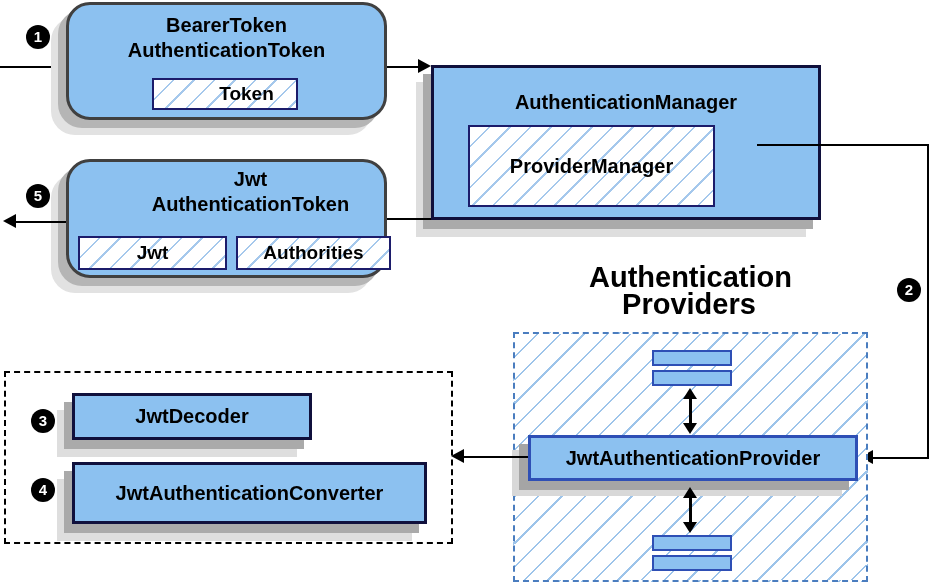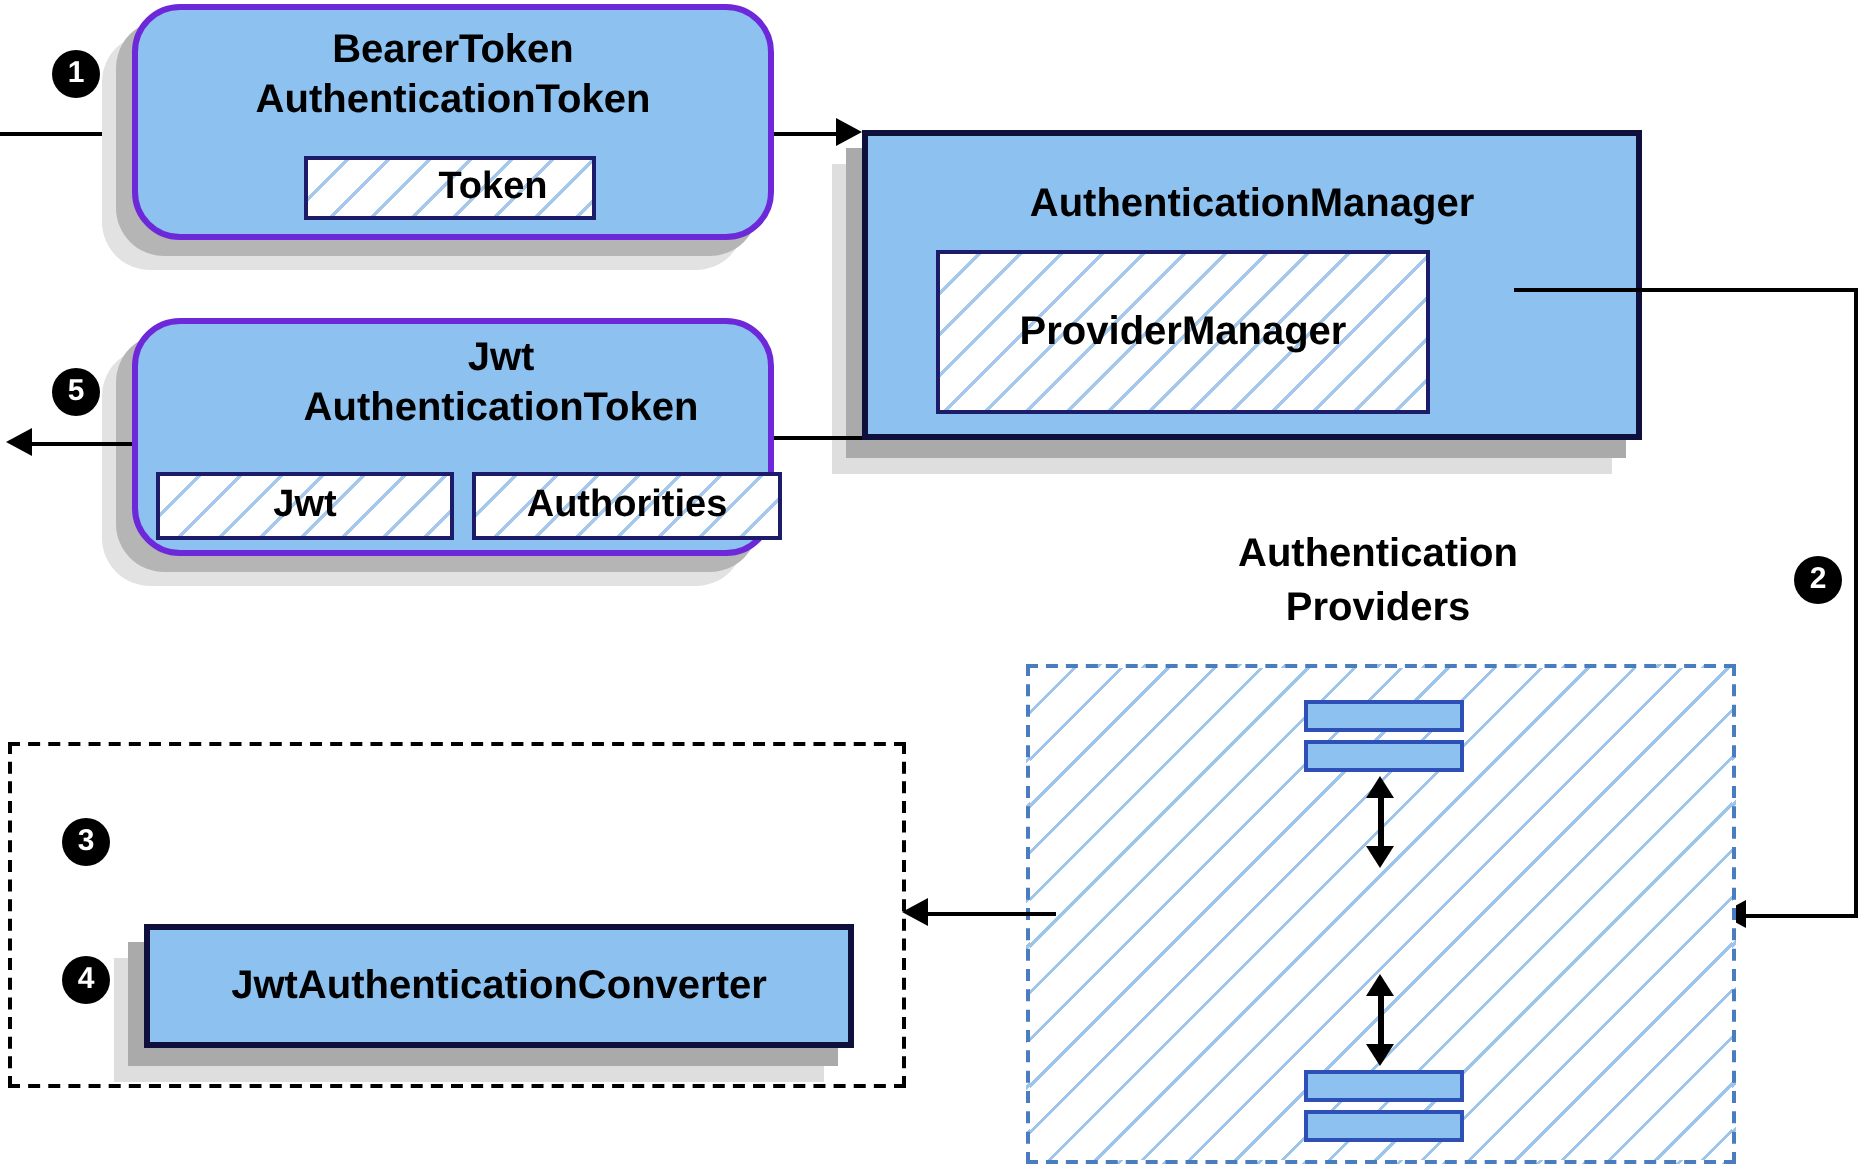--- a/index.html
+++ b/index.html
@@ -10,21 +10,21 @@
     background: #ffffff;
     overflow: hidden;
     font-family: "Liberation Sans", sans-serif;
     color: #000;
   }
   .abs { position: absolute; box-sizing: border-box; }
 
   
   .blue-fill { background: #8cc1f0; }
   .rounded-node {
-    border: 3px solid #6d28d9;
+    border: 3px solid #404040;
     border-radius: 24px;
     box-shadow: -8px 8px 0 #b5b5b5, -15px 15px 0 #e2e2e2;
   }
   .rect-node {
     border: 3px solid #10103c;
     box-shadow: -8px 9px 0 #aaaaaa, -15px 17px 0 #dedede;
   }
   .provider-node {
     border: 3px solid #2e4fb5;
     box-shadow: -9px 9px 0 #a5a5a5, -16px 15px 0 #d8d8d8;
@@ -84,21 +84,21 @@
     background: #000;
     color: #fff;
     font-weight: bold;
     font-size: 15px;
     line-height: 24px;
     text-align: center;
   }
 
   .providers-caption {
     font-weight: bold;
-    font-size: 20px;
+    font-size: 29px;
     line-height: 27px;
     text-align: center;
   }
 </style>
 </head>
 <body>
 
 <div id="canvas">
 
   <div class="abs hline" style="left:0; top:66; width:66px; left:0px; top:66px;"></div>
@@ -148,29 +148,31 @@
 
   <div class="abs providers-zone" style="left:513px; top:332px; width:355px; height:250px;"></div>
 
   <div class="abs bar" style="left:652px; top:350px;"></div>
   <div class="abs bar" style="left:652px; top:370px;"></div>
 
   <div class="abs ah-up" style="left:683px; top:388px;"></div>
   <div class="abs vline3" style="left:689px; top:397px; height:26px;"></div>
   <div class="abs ah-down" style="left:683px; top:423px;"></div>
 
+  <div class="abs blue-fill provider-node center-label" style="left:528px; top:435px; width:330px; height:46px;">JwtAuthenticationProvider</div>
 
   <div class="abs ah-up" style="left:683px; top:487px;"></div>
   <div class="abs vline3" style="left:689px; top:496px; height:26px;"></div>
   <div class="abs ah-down" style="left:683px; top:522px;"></div>
 
   <div class="abs bar" style="left:652px; top:535px;"></div>
   <div class="abs bar" style="left:652px; top:555px;"></div>
 
   <div class="abs black-dash" style="left:4px; top:371px; width:449px; height:173px;"></div>
   <div class="abs badge" style="left:31px; top:409px;">3</div>
+  <div class="abs blue-fill rect-node center-label" style="left:72px; top:393px; width:240px; height:47px;">JwtDecoder</div>
   <div class="abs badge" style="left:31px; top:478px;">4</div>
   <div class="abs blue-fill rect-node center-label" style="left:72px; top:462px; width:355px; height:62px;">JwtAuthenticationConverter</div>
 
   <div class="abs hline" style="left:463px; top:456px; width:65px;"></div>
   <div class="abs ah-left" style="left:451px; top:449px;"></div>
 
 </div>
 
 </body></html>

